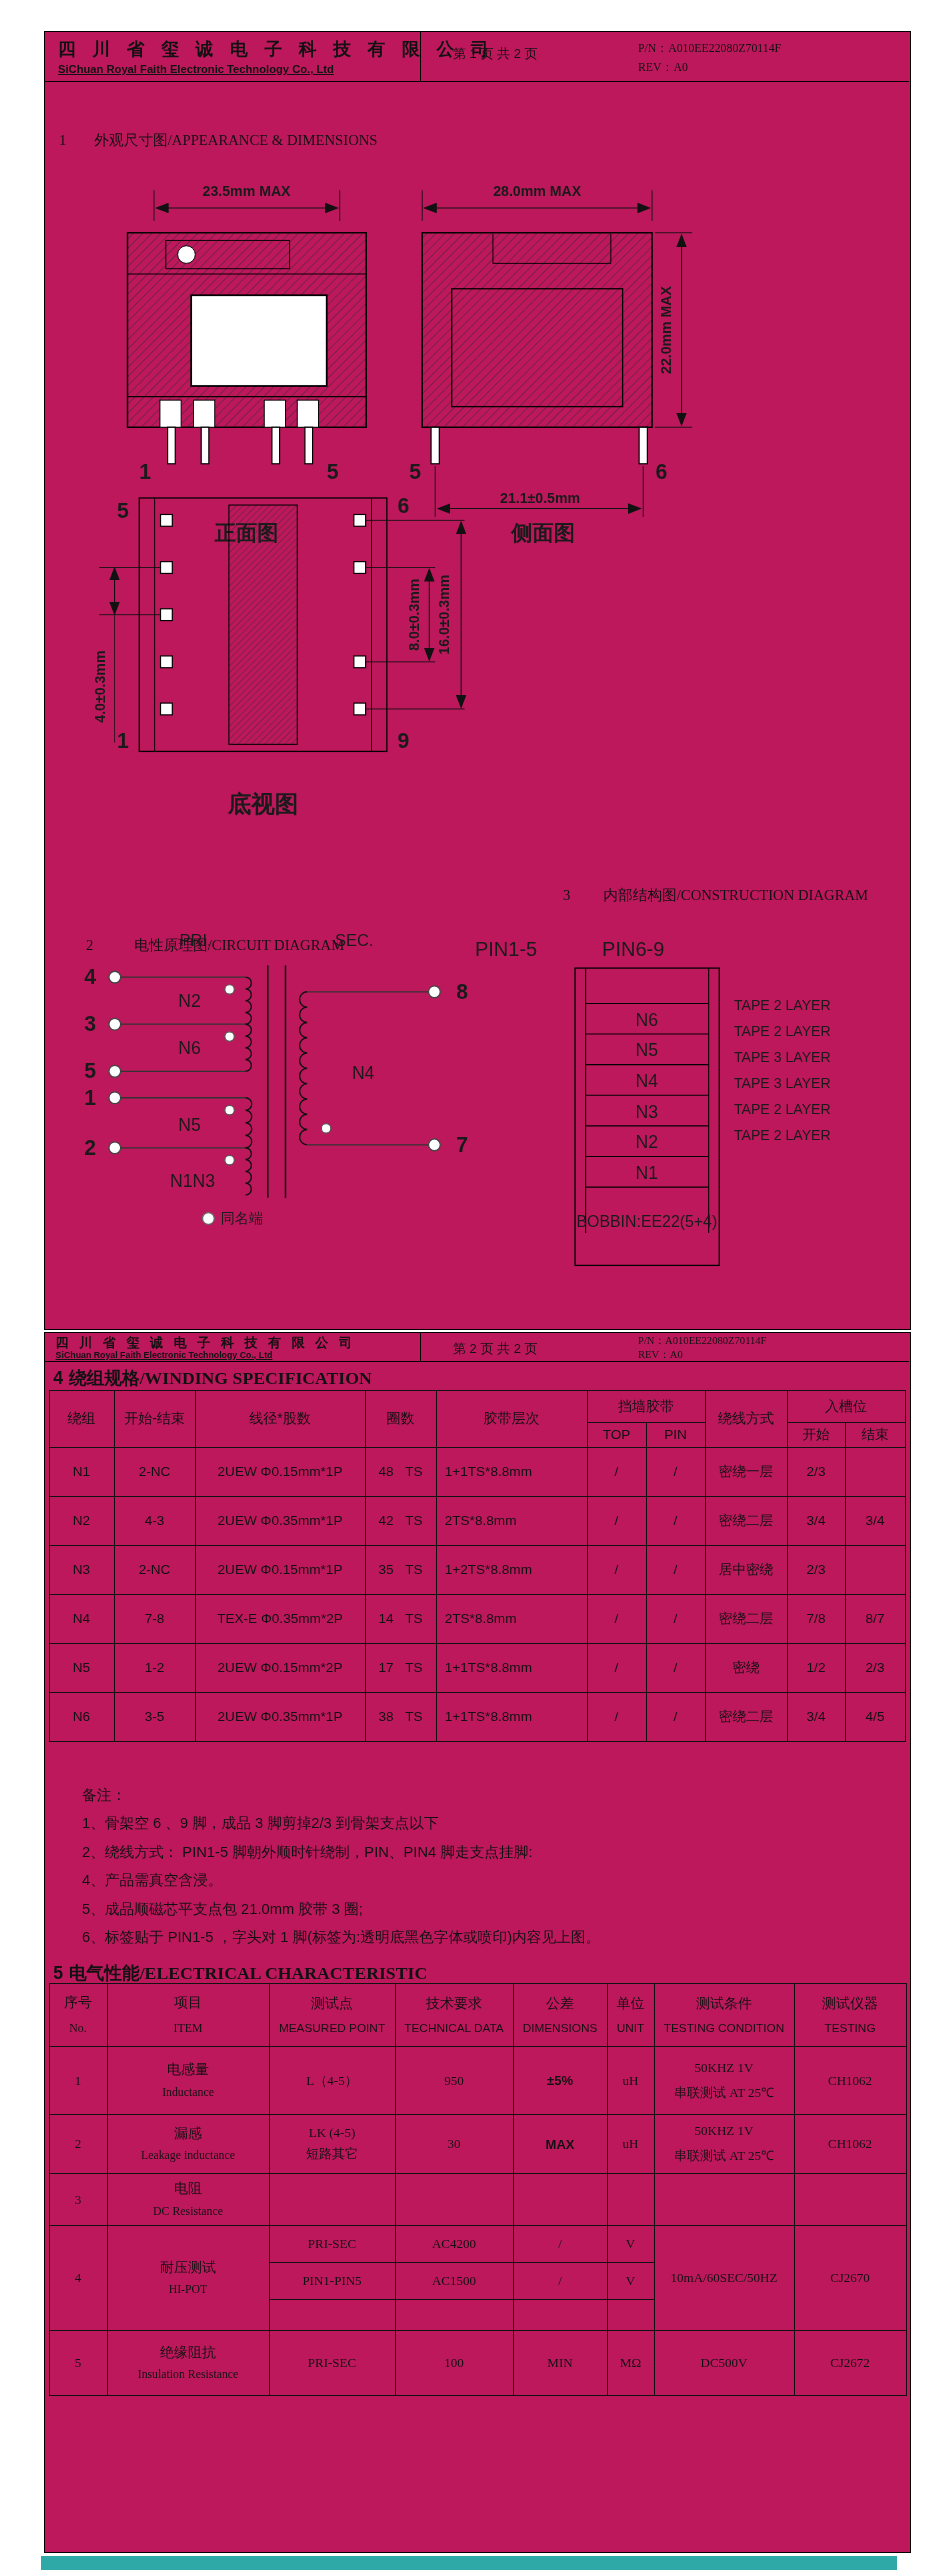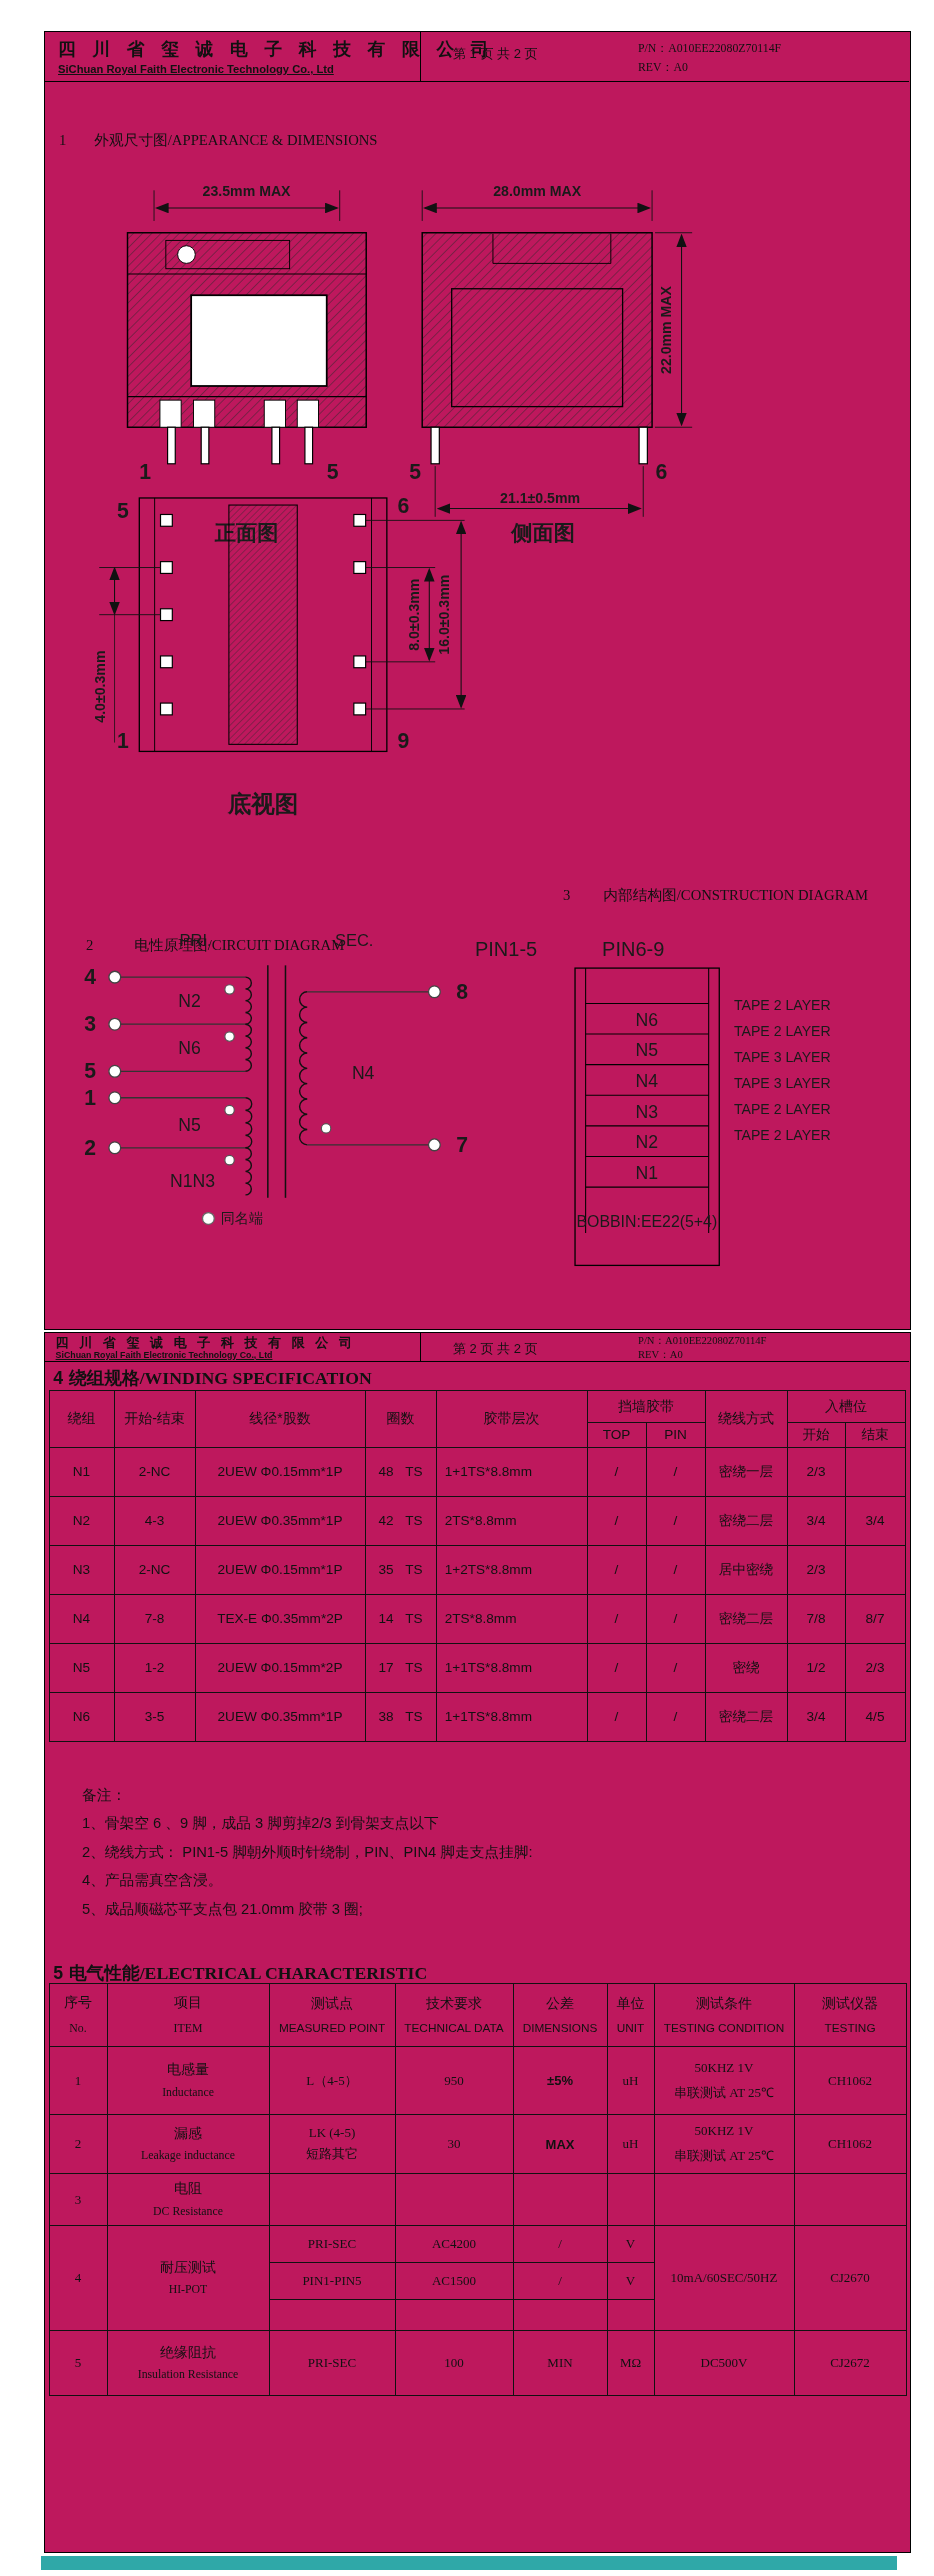--- a/index.html
+++ b/index.html
@@ -455,20 +455,21 @@
     </tr>
   </tbody>
     </table>
 
   <div class="abs" style="left:37px;top:453px">
     <div class="notes-line">备注：</div>
     <div class="notes-line">1、骨架空 6 、9 脚，成品 3 脚剪掉2/3 到骨架支点以下</div>
     <div class="notes-line">2、绕线方式： PIN1-5 脚朝外顺时针绕制，PIN、PIN4 脚走支点挂脚:</div>
     <div class="notes-line">4、产品需真空含浸。</div>
     <div class="notes-line">5、成品顺磁芯平支点包 21.0mm 胶带 3 圈;</div>
+    <div class="notes-line">6、标签贴于 PIN1-5 ，字头对 1 脚(标签为:透明底黑色字体或喷印)内容见上图。</div>
   </div>
 
   <div class="abs sec-title2" style="left:8.2px;top:628px">
     <span class="num">5</span><span class="cn">电气性能</span><span class="en">/ELECTRICAL CHARACTERISTIC</span>
   </div>
 
   <table class="etab abs" style="left:3.5px;top:650px;width:857px">
     <colgroup>
       <col style="width:58px">
         <col style="width:162px">

